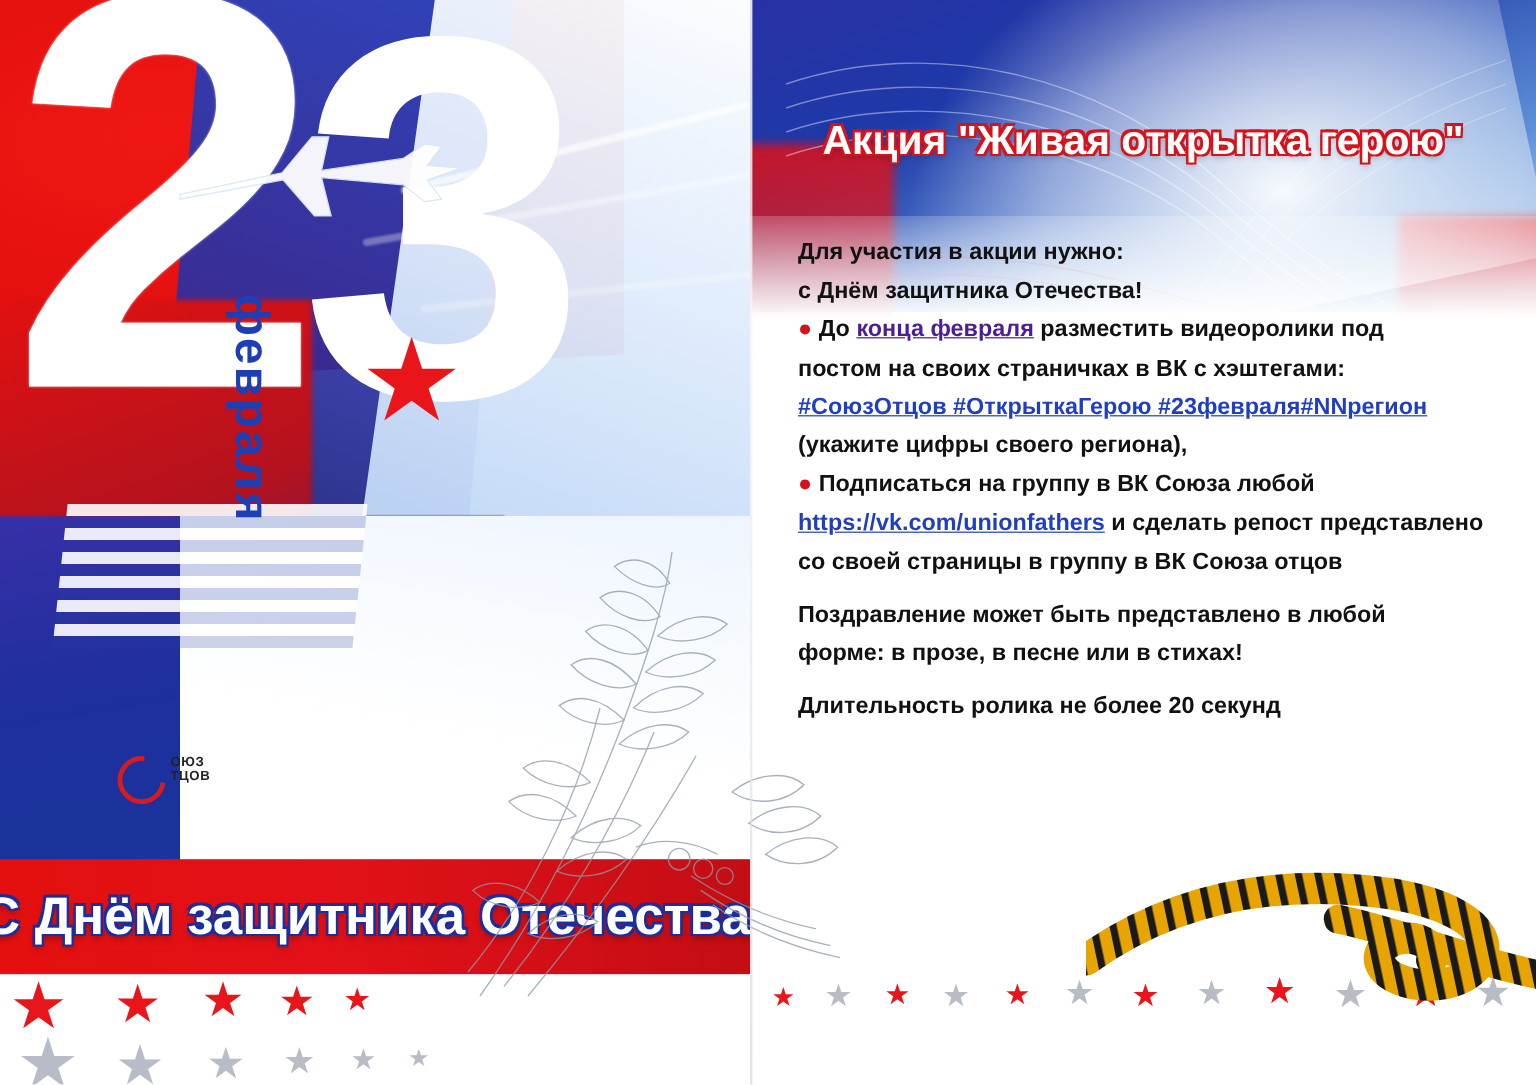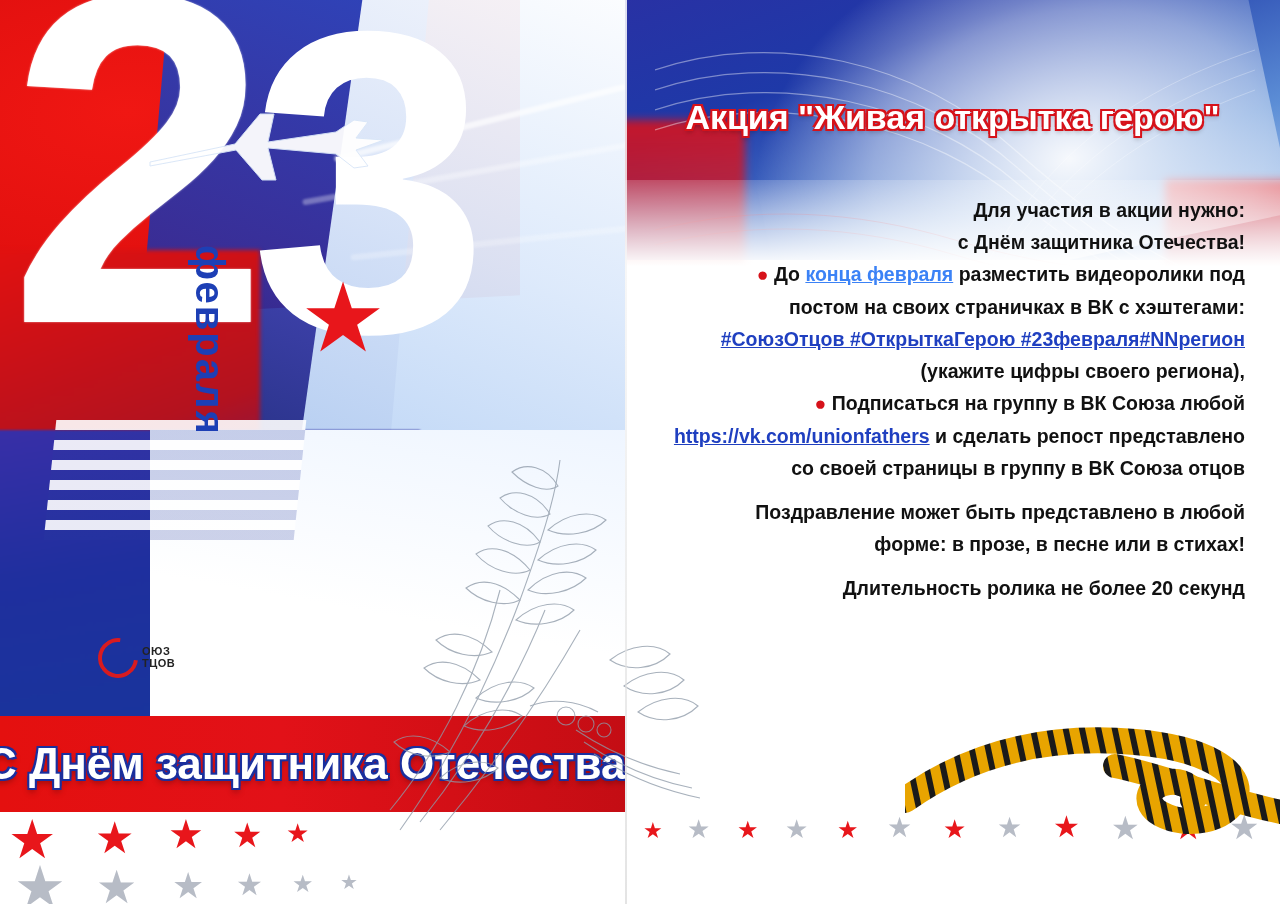--- a/index.html
+++ b/index.html
@@ -161,21 +161,21 @@
   }
 
   
   .soyuz-logo {
     position: absolute;
     left: 98px;
     top: 630px;
     width: 90px;
     height: 56px;
     display: flex;
-    align-items: center;
+    align-items: flex-start;
   }
   .soyuz-c {
     width: 40px;
     height: 40px;
     border: 4px solid #d81b20;
     border-radius: 50%;
     border-right-color: transparent;
     transform: rotate(-38deg);
     box-sizing: border-box;
   }
@@ -302,32 +302,32 @@
       0 3px 5px rgba(0,0,0,.3);
     white-space: nowrap;
     z-index: 5;
   }
 
   .rp-body {
     position: absolute;
     left: 40px;
     top: 195px;
     width: 580px;
-    text-align: right;
+    text-align: left;
     font-size: 19.5px;
     line-height: 1.55;
     color: #111111;
     font-weight: 600;
     z-index: 5;
   }
   .rp-body p { margin: 0 0 2px 0; }
   .rp-body .gap { margin-top: 14px; }
   .bullet-red { color: #d6121a; font-weight: 700; }
   .u-red {
-    color: #3b82f6;
+    color: #4c1d95;
     text-decoration: underline;
     font-weight: 700;
   }
   .hashtags {
     color: #1f3fc0;
     text-decoration: underline;
     font-weight: 700;
   }
   .vk-link {
     color: #1f3fc0;

